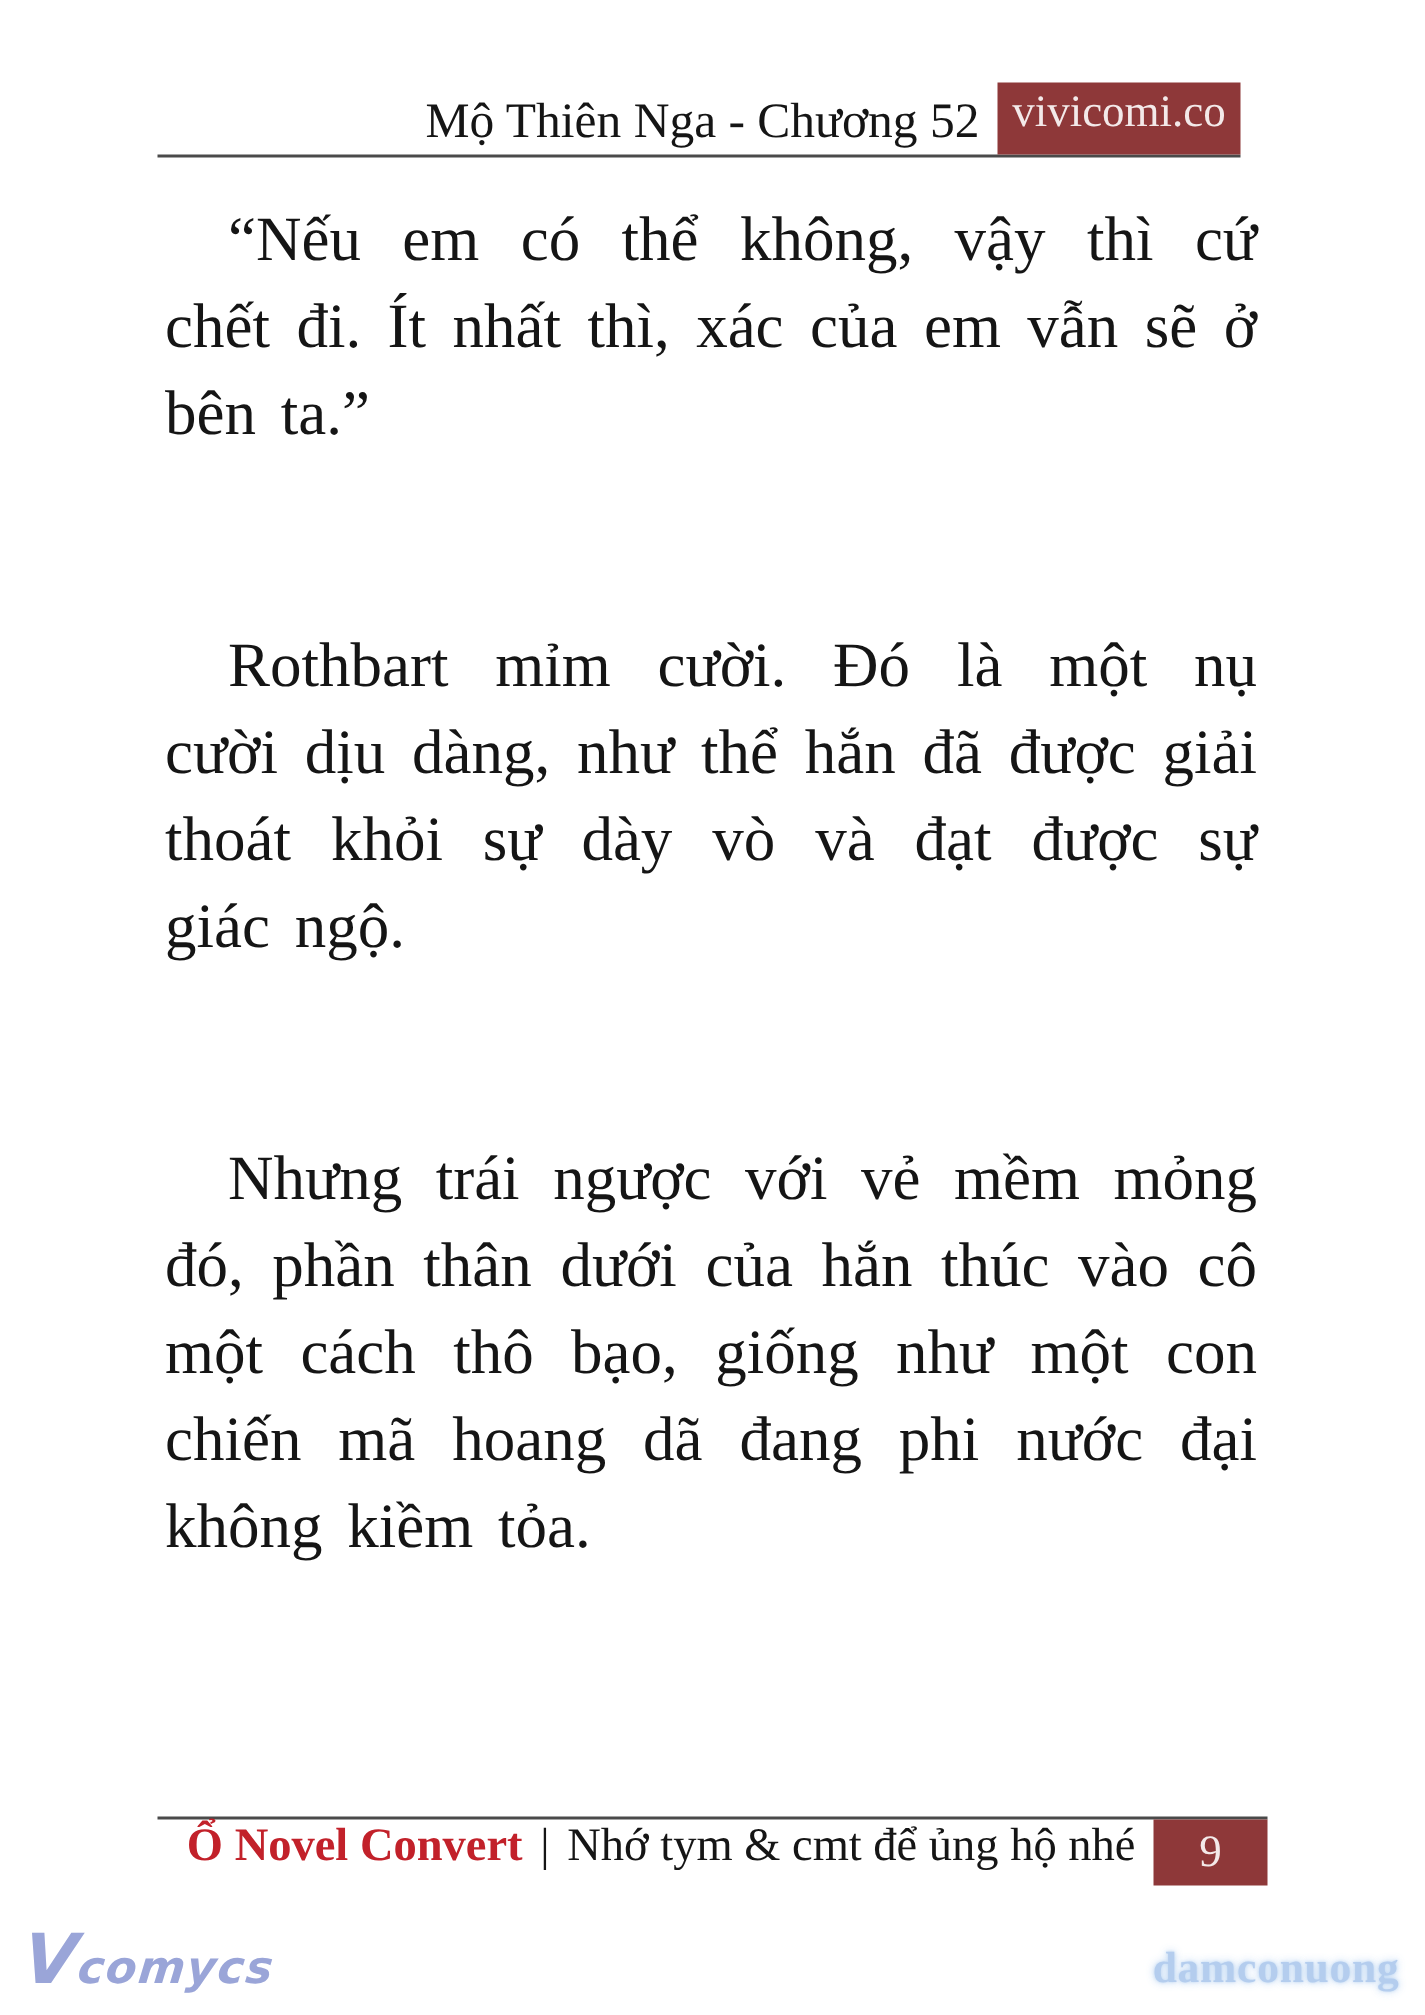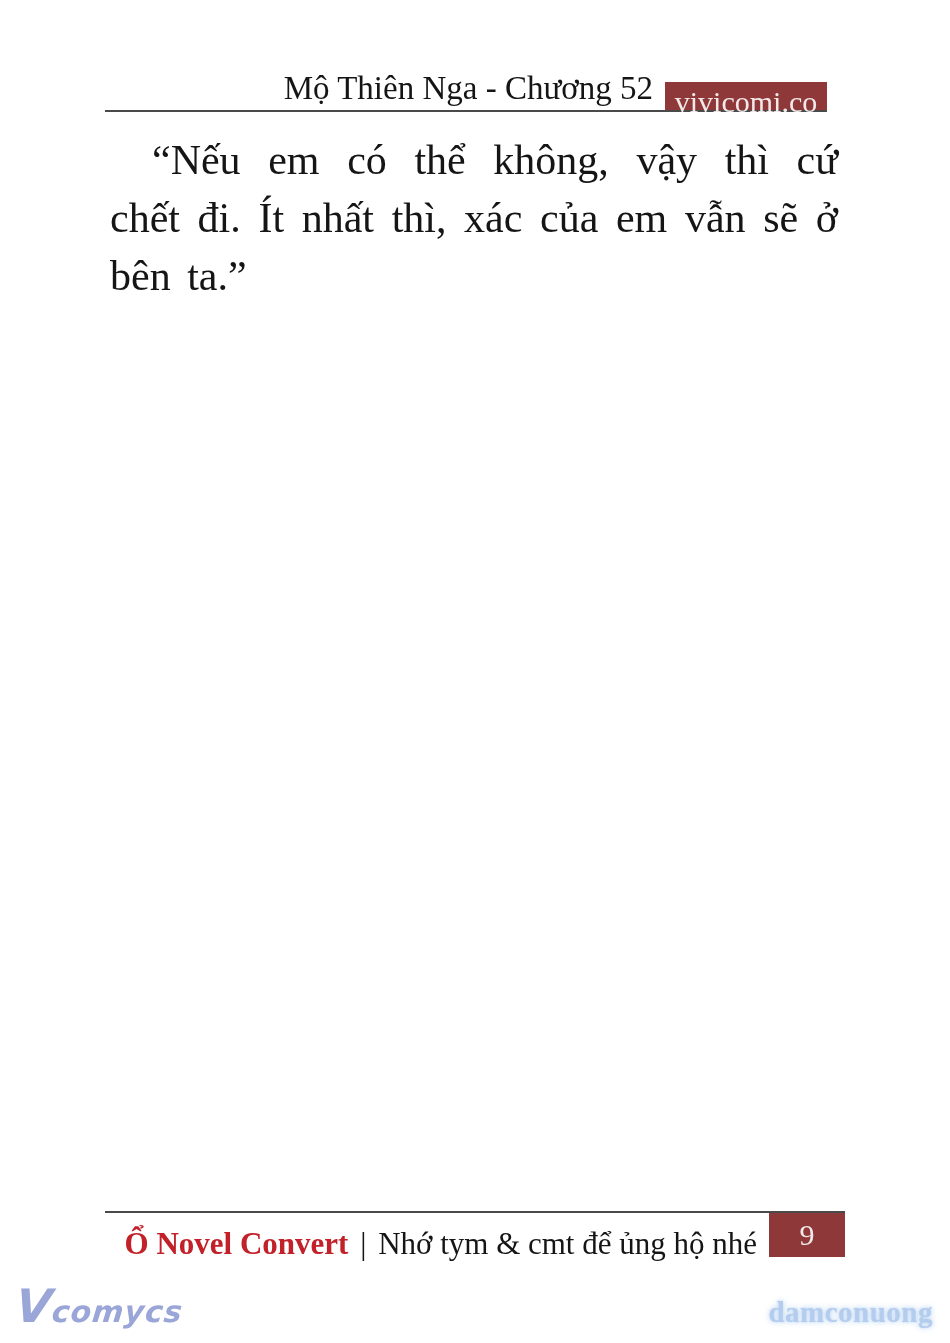--- a/index.html
+++ b/index.html
@@ -10,37 +10,37 @@
     background: #ffffff;
     overflow: hidden;
     font-family: "Liberation Serif", "DejaVu Serif", serif;
     color: var(--text, #151515);
   }
 
   
   .header {
     position: absolute;
     left: 105px;
-    top: 72px;
+    top: 55px;
     width: 722px;
     border-bottom: 2px solid var(--rule, #4a4a4a);
     display: flex;
     justify-content: flex-end;
     align-items: flex-end;
   }
   .header-title {
     font-size: 33px;
     line-height: 1;
     padding-bottom: 5px;
     margin-right: 12px;
     white-space: nowrap;
   }
   .header-badge {
     width: 162px;
-    height: 28px;
+    height: 48px;
     background: var(--badge-bg, #8E3839);
     color: #f3e9e9;
     font-size: 30px;
     line-height: 40px;
     text-align: center;
     white-space: nowrap;
   }
 
   
   .content {
@@ -66,21 +66,21 @@
     top: 1211px;
     width: 740px;
     border-top: 2px solid var(--rule, #4a4a4a);
     display: flex;
     justify-content: flex-end;
     align-items: flex-start;
   }
   .footer-text {
     font-size: 31px;
     line-height: 1;
-    padding-top: 15px;
+    padding-top: 1px;
     margin-right: 12px;
     white-space: nowrap;
   }
   .footer-brand {
     color: var(--brand-red, #C2212A);
     font-weight: bold;
   }
   .footer-sep { color: #151515; padding: 0 4px; }
   .footer-note { color: #151515; }
   .page-badge {
@@ -126,21 +126,23 @@
 
   <header class="header">
     <span class="header-title">Mộ Thiên Nga - Chương 52</span>
     <span class="header-badge">vivicomi.co</span>
   </header>
 
   <main class="content">
 
       <p>“Nếu em có thể không, vậy thì cứ chết đi. Ít nhất thì, xác của em vẫn sẽ ở bên ta.”</p>
 
+      <p>Rothbart mỉm cười. Đó là một nụ cười dịu dàng, như thể hắn đã được giải thoát khỏi sự dày vò và đạt được sự giác ngộ.</p>
 
+      <p>Nhưng trái ngược với vẻ mềm mỏng đó, phần thân dưới của hắn thúc vào cô một cách thô bạo, giống như một con chiến mã hoang dã đang phi nước đại không kiềm tỏa.</p>
     </main>
 
   <footer class="footer">
     <div class="footer-text">
       <span class="footer-brand">Ổ Novel Convert</span>
       <span class="footer-sep">|</span>
       <span class="footer-note">Nhớ tym &amp; cmt để ủng hộ nhé</span>
     </div>
     <div class="page-badge">9</div>
   </footer>

